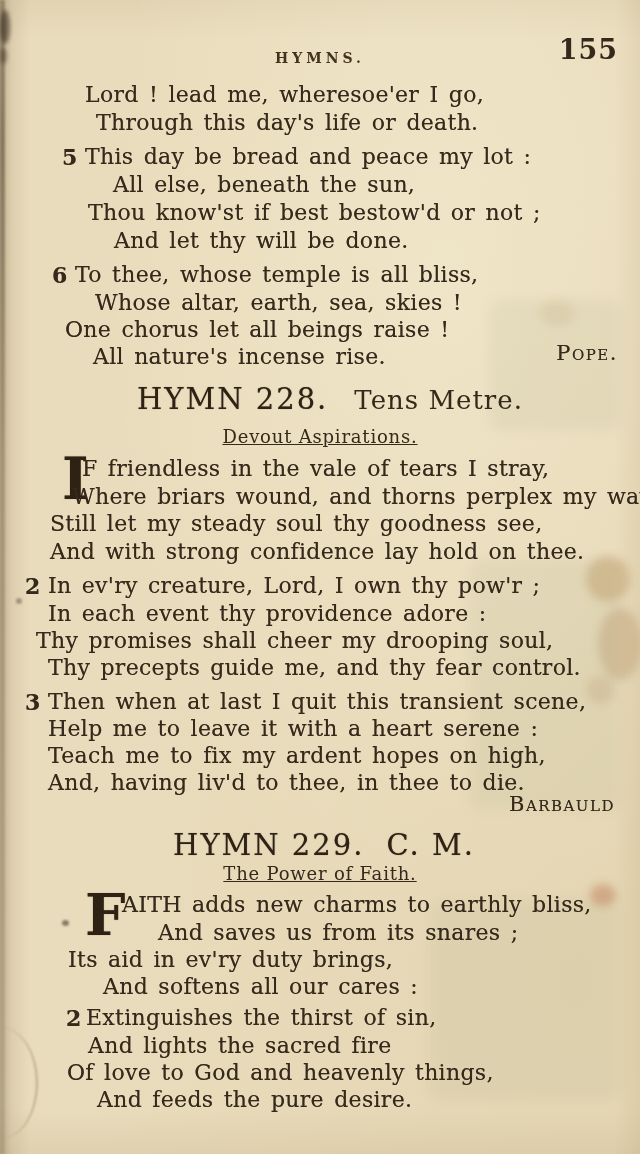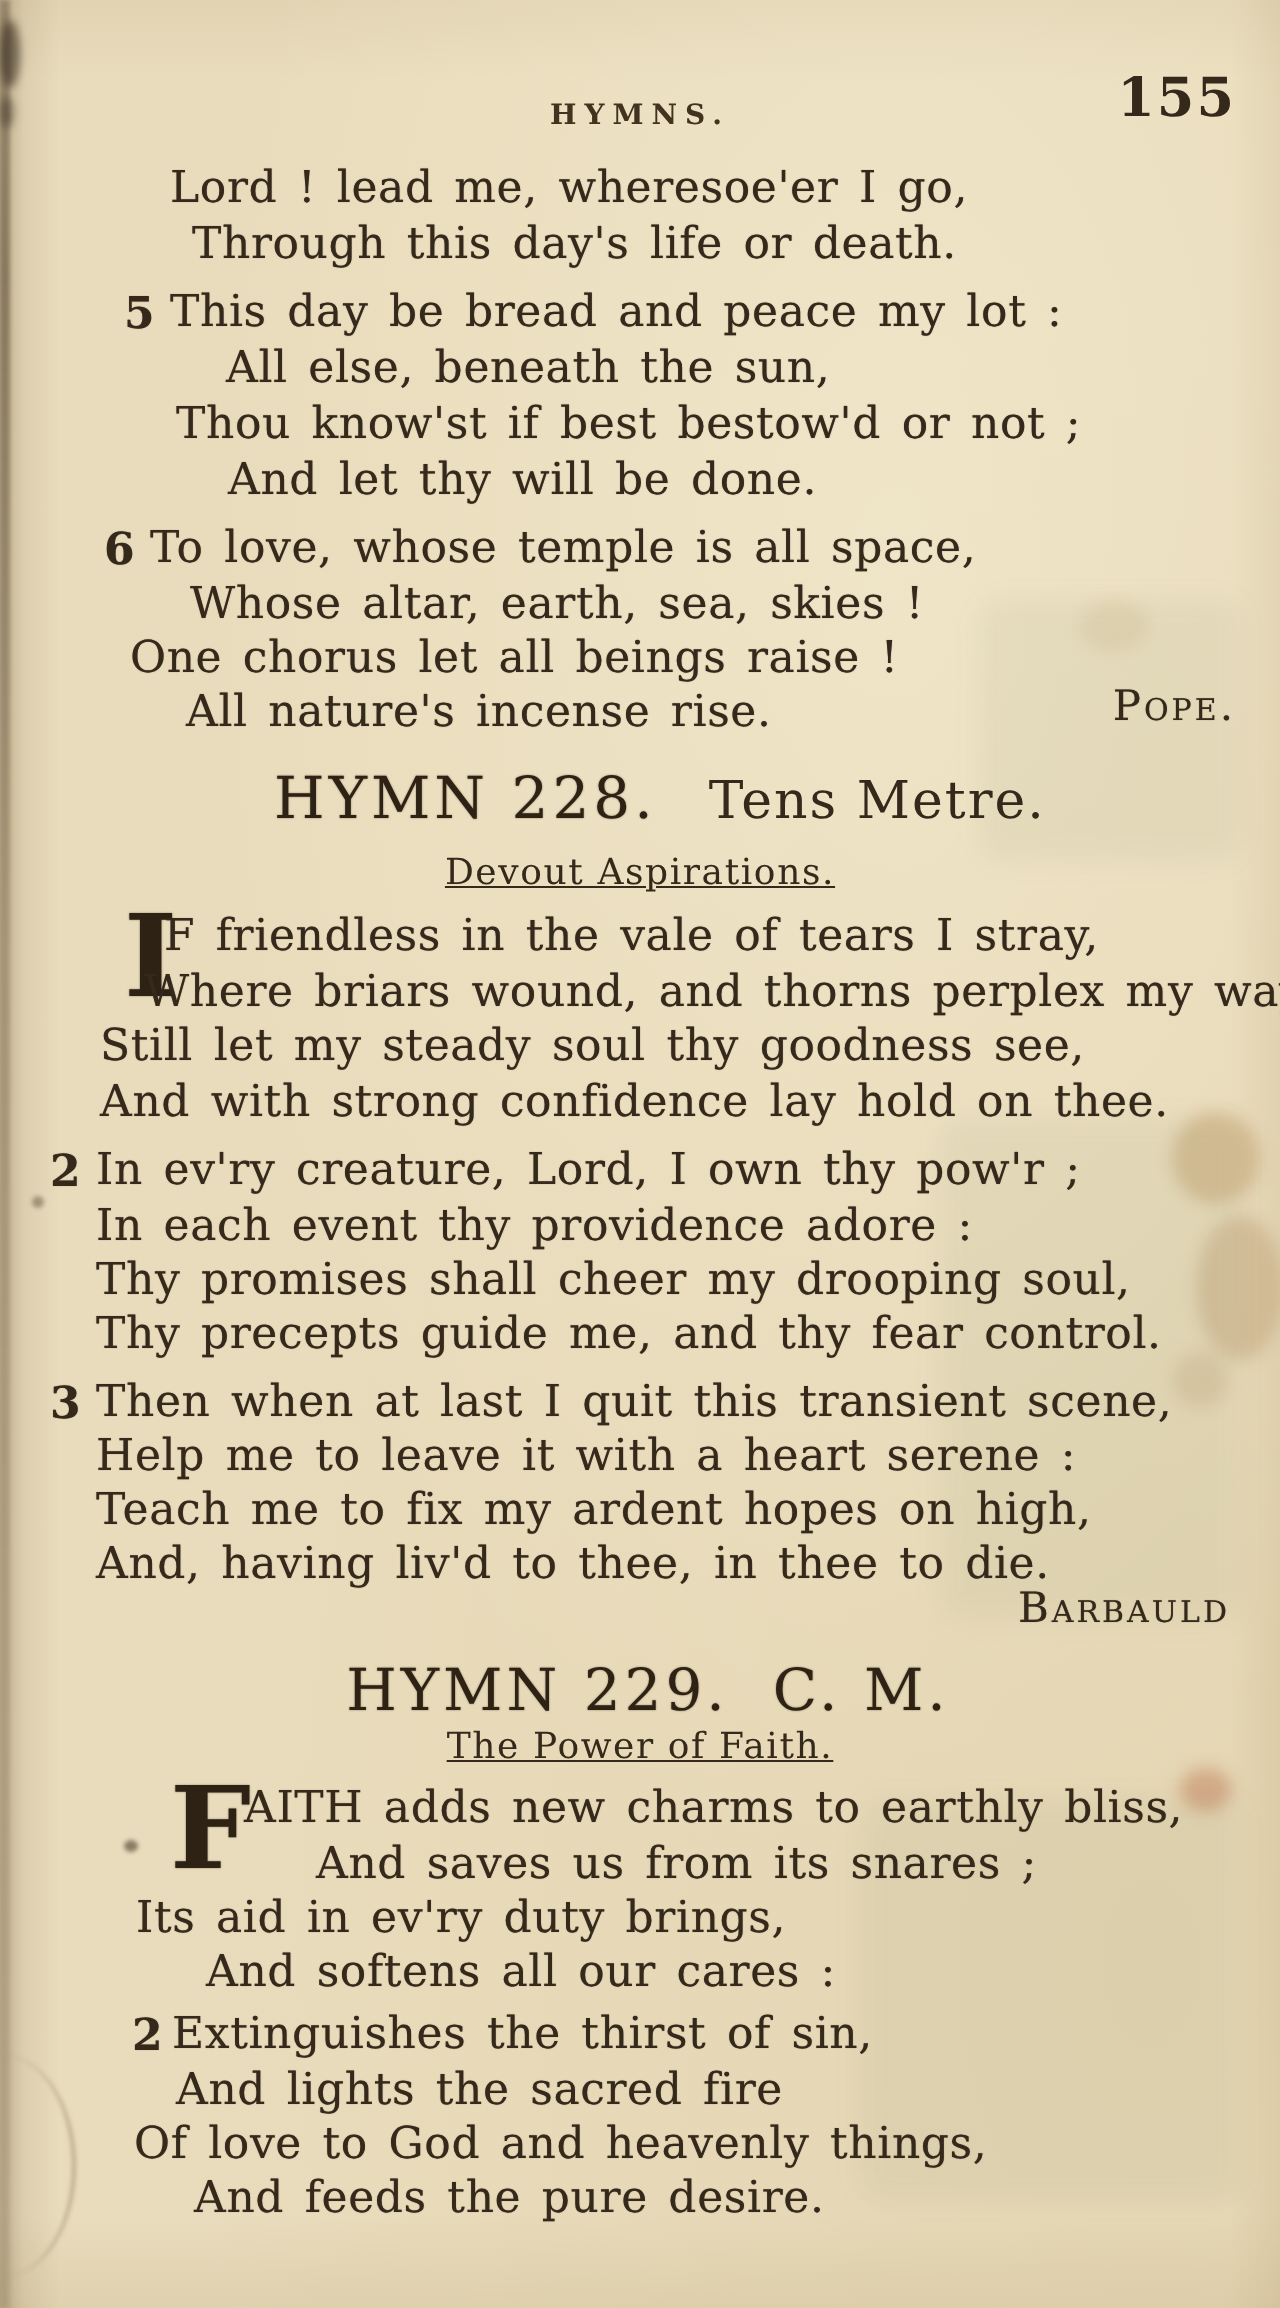--- a/index.html
+++ b/index.html
@@ -70,42 +70,42 @@
   <div class="line" style="top:82px;left:85px">Lord !  lead me, wheresoe'er I go,</div>
   <div class="line" style="top:110px;left:96px">Through this day's life or death.</div>
 
   <div class="vnum" style="top:144px;left:62px">5</div>
   <div class="line" style="top:144px;left:85px">This day be bread and peace my lot :</div>
   <div class="line" style="top:172px;left:113px">All else, beneath the sun,</div>
   <div class="line" style="top:200px;left:88px">Thou know'st if best bestow'd or not ;</div>
   <div class="line" style="top:228px;left:114px">And let thy will be done.</div>
 
   <div class="vnum" style="top:262px;left:52px">6</div>
-  <div class="line" style="top:262px;left:75px">To love, whose temple is all space,</div>
+  <div class="line" style="top:262px;left:75px">To thee, whose temple is all bliss,</div>
   <div class="line" style="top:290px;left:95px">Whose altar, earth, sea, skies !</div>
   <div class="line" style="top:344px;left:93px">All nature's incense rise.</div>
   <div class="line" style="top:317px;left:65px">One chorus let all beings raise !</div>
   <div class="attrib" style="top:341px;right:22px">Pope.</div>
 
   <div class="hymn-head" style="top:382px;padding-left:10px">
     <span class="hymn-title">HYMN 228.</span>
     <span class="hymn-metre">Tens Metre.</span>
   </div>
   <div class="hymn-sub" style="top:426px">Devout Aspirations.</div>
 
   <div class="dropcap" style="top:453px;left:62px">I</div>
   <div class="line" style="top:456px;left:82px">F friendless in the vale of tears I stray,</div>
   <div class="line" style="top:484px;left:72px">Where briars wound, and thorns perplex my way,</div>
   <div class="line" style="top:511px;left:50px">Still let my steady soul thy goodness see,</div>
   <div class="line" style="top:539px;left:50px">And with strong confidence lay hold on thee.</div>
 
   <div class="vnum" style="top:573px;left:25px">2</div>
   <div class="line" style="top:573px;left:48px">In ev'ry creature, Lord, I own thy pow'r ;</div>
   <div class="line" style="top:601px;left:48px">In each event thy providence adore :</div>
-  <div class="line" style="top:628px;left:48px">Thy promises shall cheer my drooping soul,</div>
+  <div class="line" style="top:628px;left:36px">Thy promises shall cheer my drooping soul,</div>
   <div class="line" style="top:655px;left:48px">Thy precepts guide me, and thy fear control.</div>
 
   <div class="vnum" style="top:689px;left:25px">3</div>
   <div class="line" style="top:689px;left:48px">Then when at last I quit this transient scene,</div>
   <div class="line" style="top:716px;left:48px">Help me to leave it with a heart serene :</div>
   <div class="line" style="top:743px;left:48px">Teach me to fix my ardent hopes on high,</div>
   <div class="line" style="top:770px;left:48px">And, having liv'd to thee, in thee to die.</div>
   <div class="attrib" style="top:792px;right:25px">Barbauld</div>
 
   <div class="hymn-head" style="top:828px;padding-left:4px;gap:22px">

